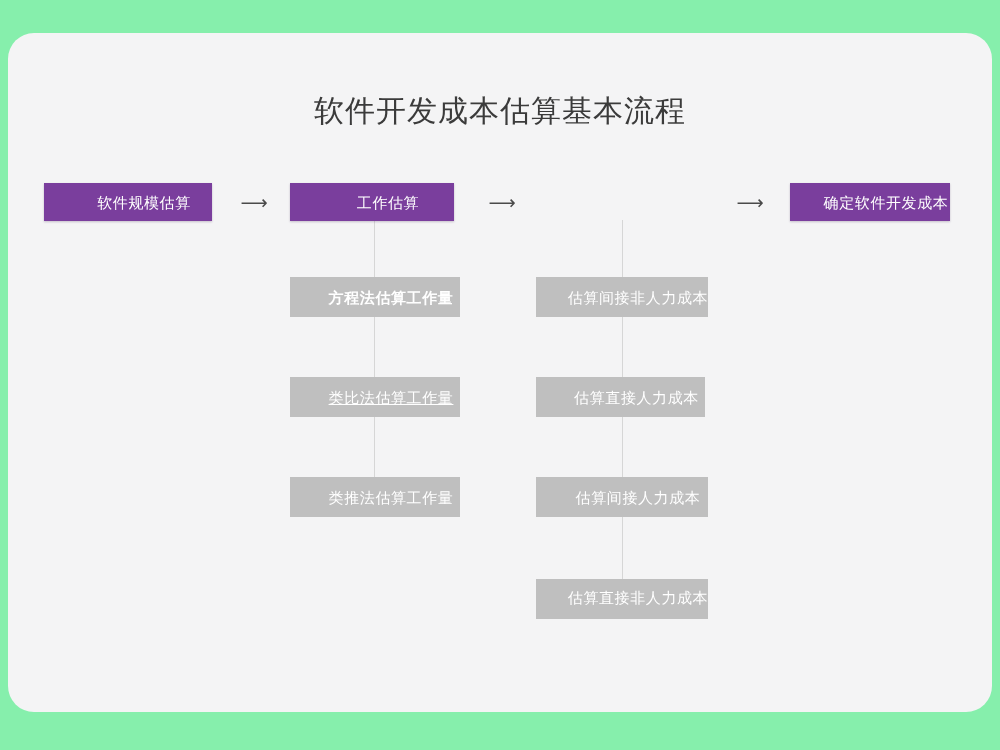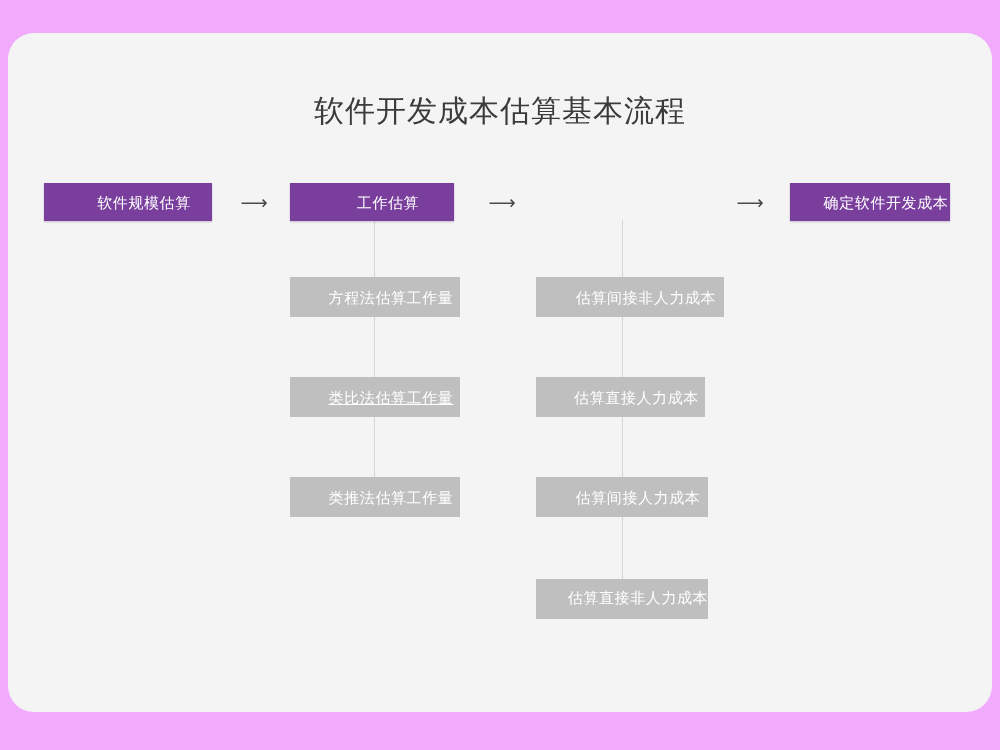--- a/index.html
+++ b/index.html
@@ -10,21 +10,21 @@
   body {
     width: 1000px;
     height: 750px;
     font-family: "Liberation Sans", "DejaVu Sans", sans-serif;
     overflow: hidden;
   }
   #canvas {
     position: relative;
     width: 1000px;
     height: 750px;
-    background: #f0abfc;
+    background: #86efac;
   }
   .card {
     position: absolute;
     left: 8px;
     top: 33px;
     width: 984px;
     height: 679px;
     background: #f4f4f5;
     border-radius: 26px;
   }
@@ -127,33 +127,33 @@
 
 
   <div class="arrow" style="left:724px; top:193px; width:52px;">
     <span>⟶</span>
   </div>
 
   <div class="node primary" style="left:790px; top:183px; width:160px;">
     <span>确定软件开发成本</span>
   </div>
 
-  <div class="node secondary" style="left:290px; top:277px; width:170px;">
+  <div class="node secondary" style="left:290px; top:277px; width:170px;font-weight:bold;">
     <span>方程法估算工作量</span>
   </div>
 
   <div class="node secondary" style="left:290px; top:377px; width:170px;text-decoration:underline;">
     <span>类比法估算工作量</span>
   </div>
 
   <div class="node secondary" style="left:290px; top:477px; width:170px;justify-content:center;">
     <span>类推法估算工作量</span>
   </div>
 
-  <div class="node secondary" style="left:536px; top:277px; width:188px;text-align:center;">
+  <div class="node secondary" style="left:536px; top:277px; width:172px;text-align:center;">
     <span>估算间接非人力成本</span>
   </div>
 
   <div class="node secondary" style="left:536px; top:377px; width:169px;">
     <span>估算直接人力成本</span>
   </div>
 
   <div class="node secondary" style="left:536px; top:477px; width:172px;">
     <span>估算间接人力成本</span>
   </div>

